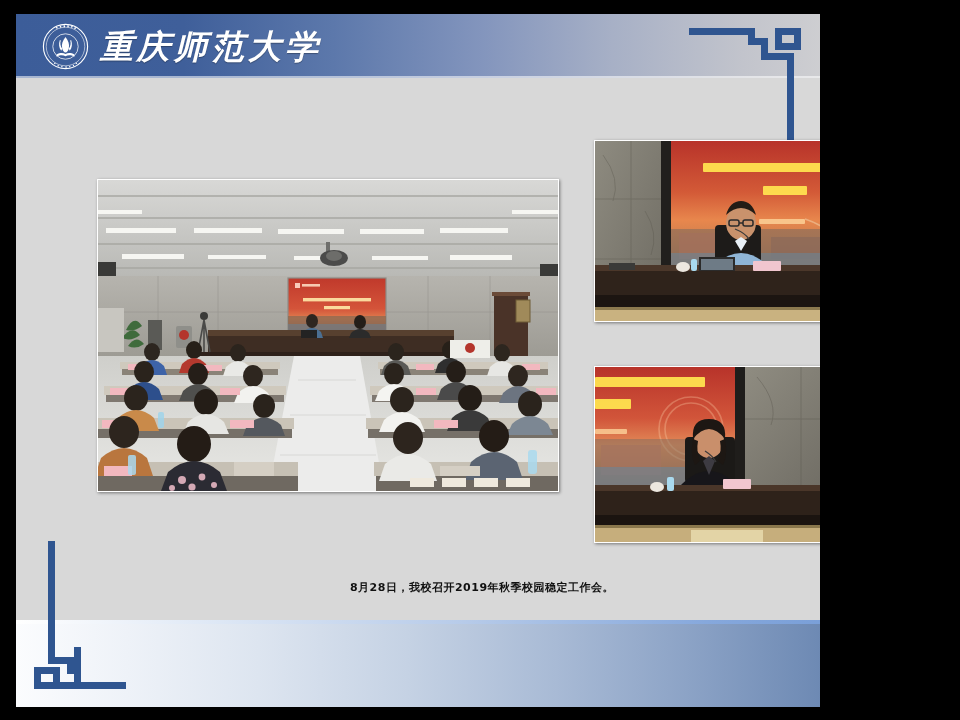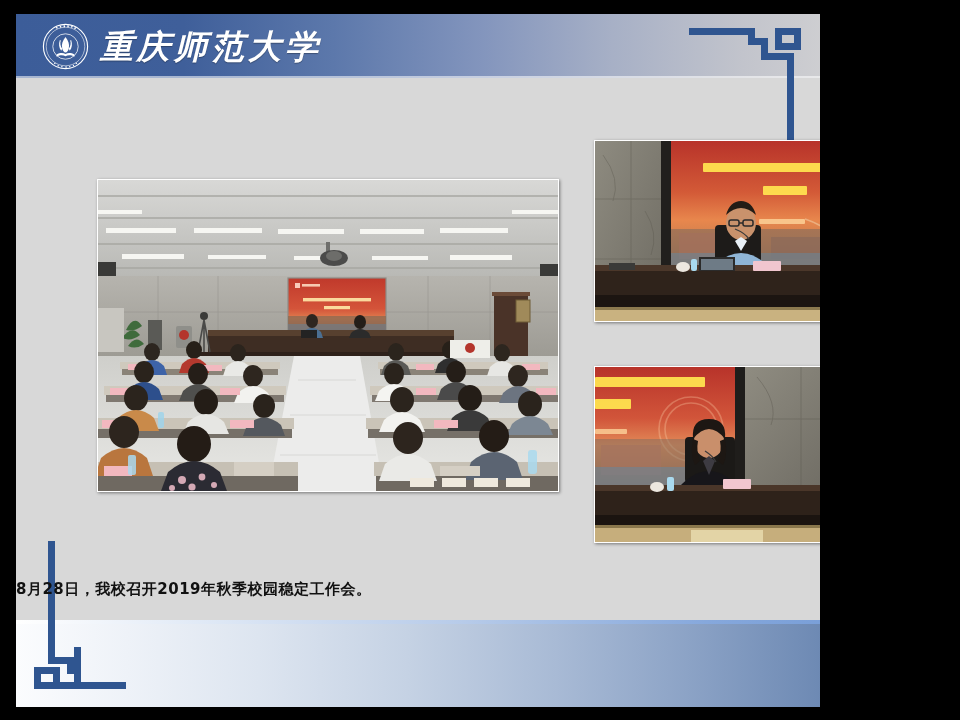--- a/index.html
+++ b/index.html
@@ -120,23 +120,23 @@
 
   #corner-tr { right: 19px; top: 14px; width: 112px; height: 148px; }
   #corner-bl { left: 18px; bottom: 18px; width: 112px; height: 148px; }
 
   
   #caption {
     position: absolute;
     left: 0;
     top: 566px;
     width: 932px;
-    text-align: left;
+    text-align: center;
     font-family: "DejaVu Sans", "Liberation Sans", sans-serif;
-    font-size: 15px;
+    font-size: 11px;
     font-weight: bold;
     color: #111111;
     letter-spacing: 0.5px;
   }
 
   
   .photo {
     position: absolute;
     background: #6d6d63;
     border: 1px solid #ffffff;

